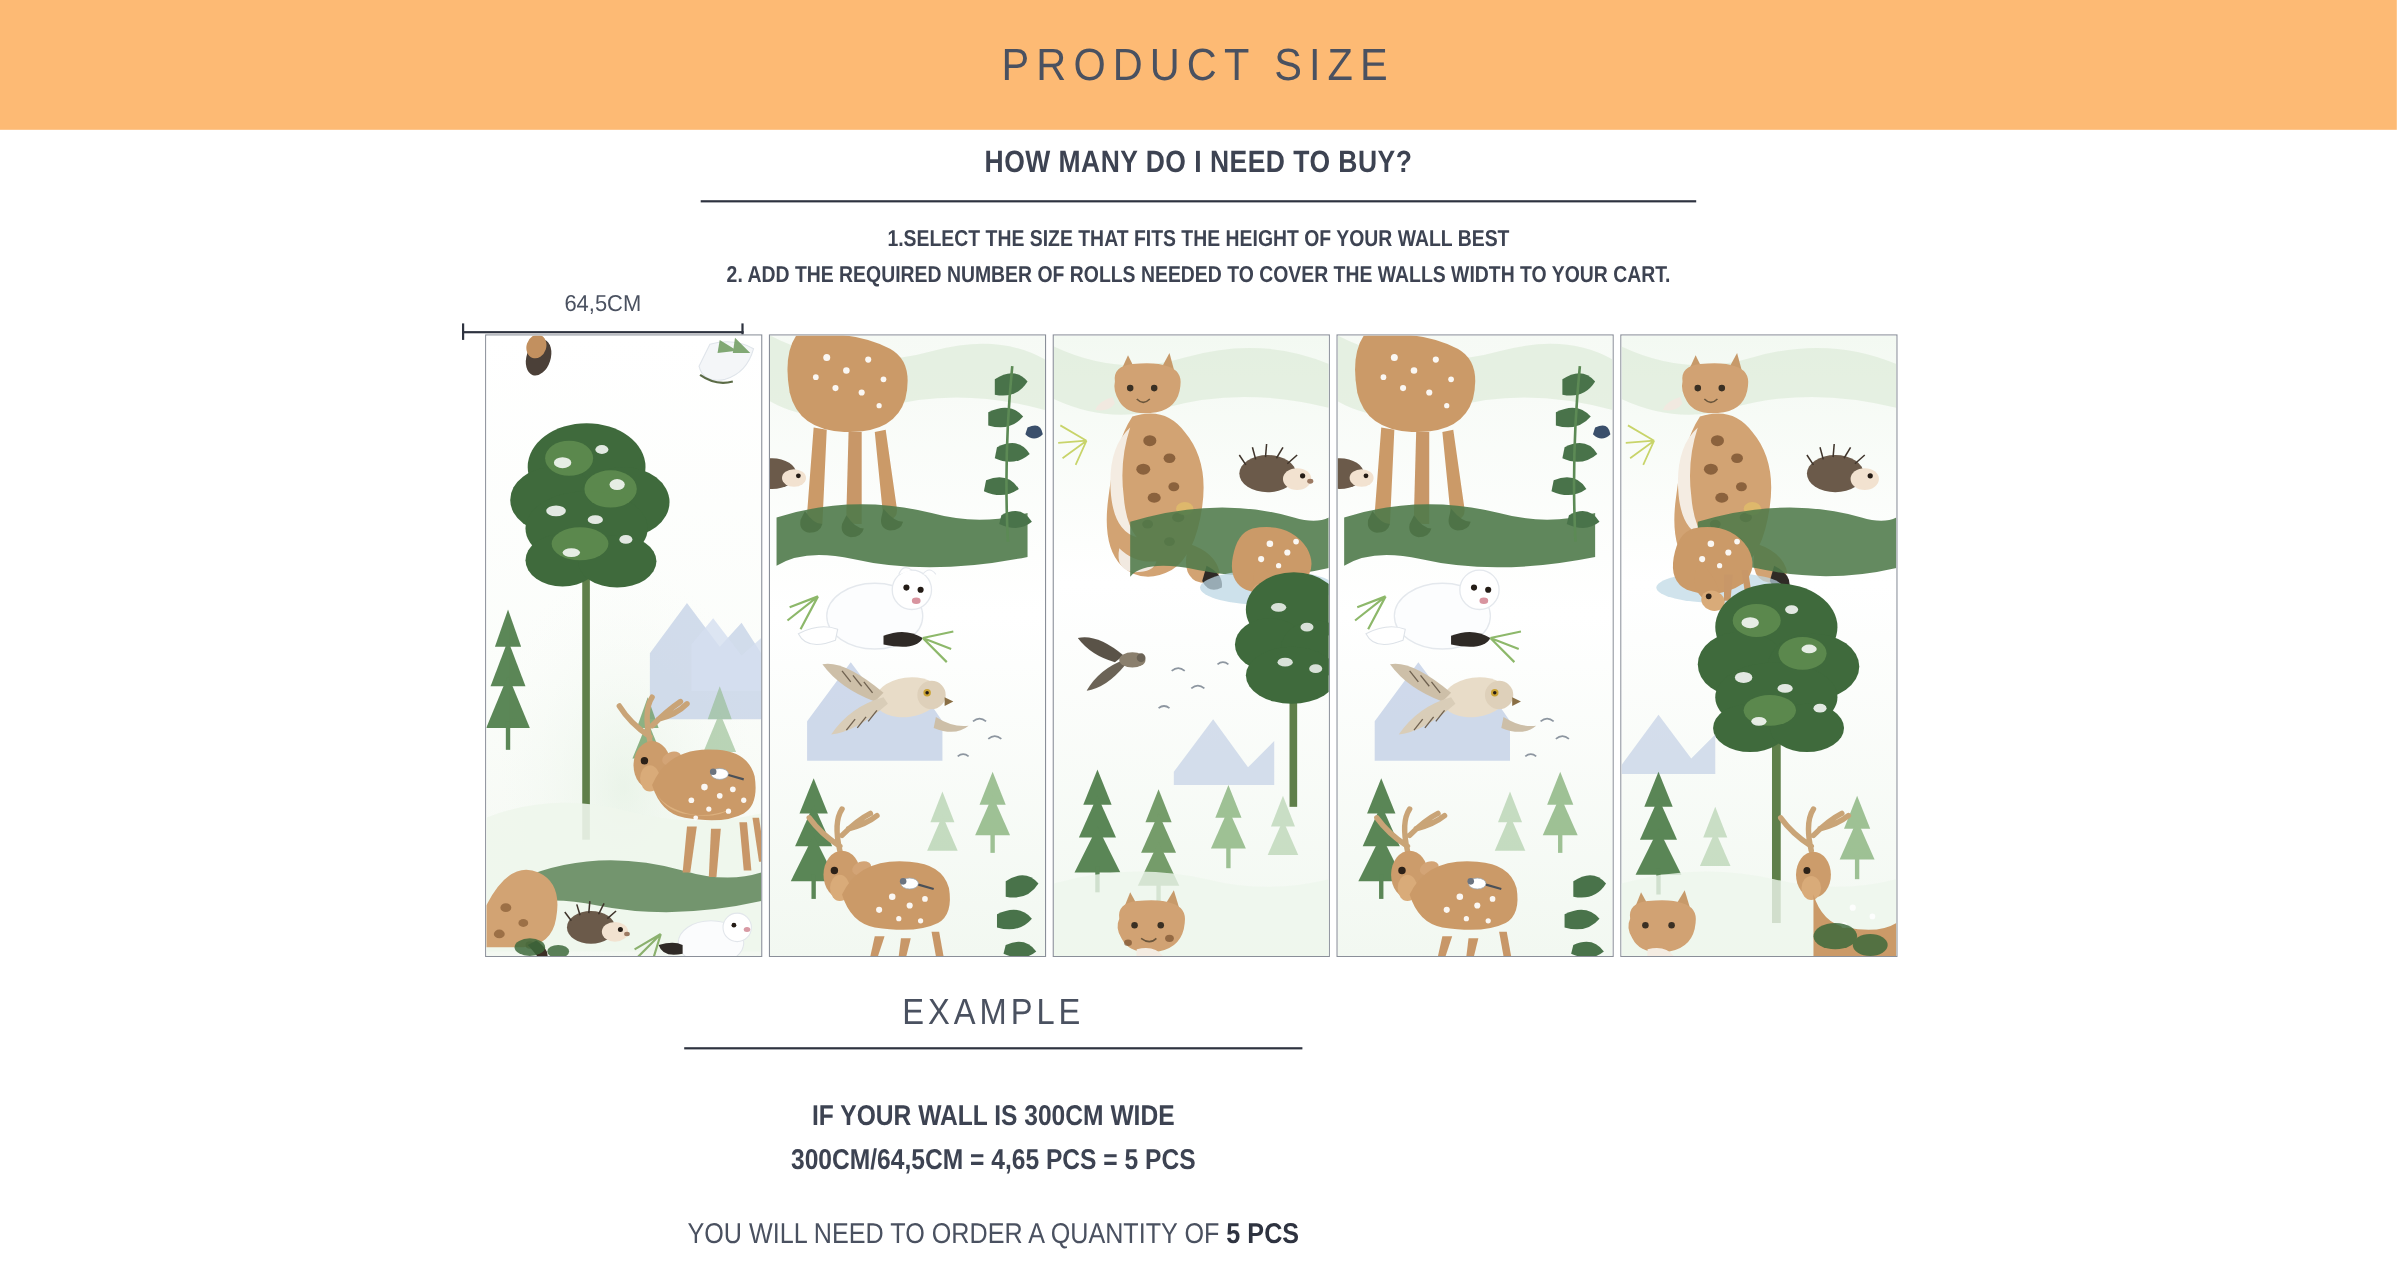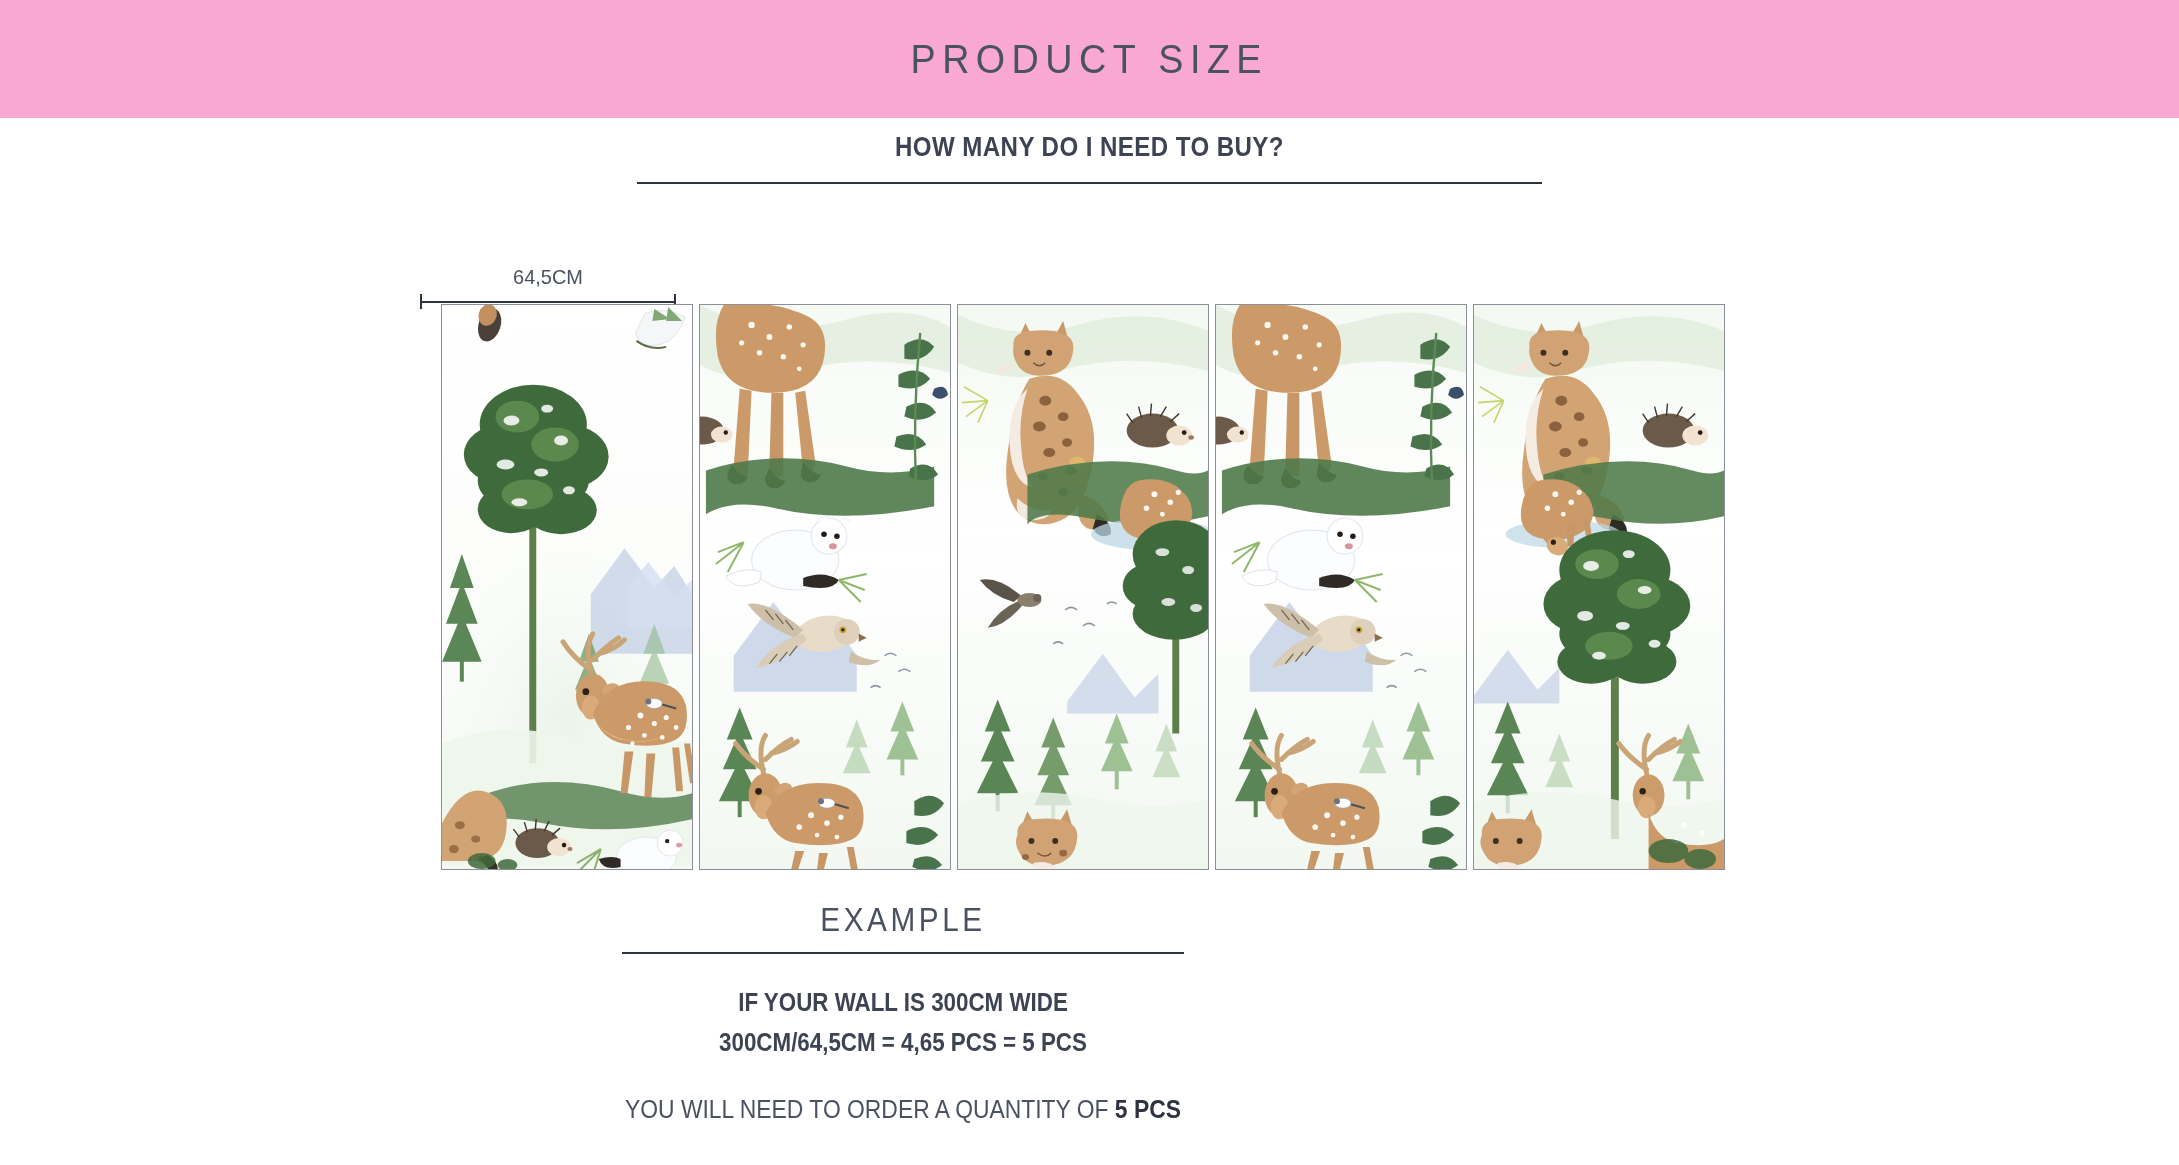--- a/index.html
+++ b/index.html
@@ -7,21 +7,21 @@
     width:2179px;height:1165px;
     background:#ffffff;
     font-family:"Liberation Sans", sans-serif;
     color:#3d4352;
     overflow:hidden;
     position:relative;
   }
   
   .header-band{
     position:absolute;left:0;top:0;width:2179px;height:118px;
-    background:#f9a8d4;
+    background:#fdba74;
     display:flex;align-items:center;justify-content:center;
   }
   .header-title{
     font-size:41px;
     letter-spacing:7px;
     font-weight:400;
     color:#4a5160;
     transform:scaleX(0.92);
     white-space:nowrap;
   }
@@ -96,21 +96,21 @@
   .example{
     position:absolute;left:0;top:900px;width:1806px;text-align:center;
   }
   .example-title{
     font-size:33px;font-weight:400;letter-spacing:4px;color:#4a5160;
     transform:scaleX(0.9);white-space:nowrap;line-height:40px;
   }
   .example-rule{
     width:562px;height:2px;background:#2e3340;margin:12px auto 0 auto;
   }
-  .example-body{margin-top:28px;}
+  .example-body{margin-top:40px;}
   .example-line{
     font-size:26px;font-weight:700;color:#3d4352;
     transform:scaleX(0.86);white-space:nowrap;line-height:40px;
   }
   .example-final{
     margin-top:28px;
     font-size:26px;font-weight:400;color:#4a5160;
     transform:scaleX(0.88);white-space:nowrap;line-height:38px;
   }
   .example-final b{font-weight:700;color:#2e3340;}
@@ -118,20 +118,24 @@
 </head>
 <body>
 
 <div class="header-band">
   <div class="header-title">PRODUCT SIZE</div>
 </div>
 
 <div class="intro">
   <div class="intro-title">HOW MANY DO I NEED TO BUY?</div>
   <div class="intro-rule"></div>
+  <div class="intro-lines">
+    <div class="intro-line">1.SELECT THE SIZE THAT FITS THE HEIGHT OF YOUR WALL BEST</div>
+    <div class="intro-line">2. ADD THE REQUIRED NUMBER OF ROLLS NEEDED TO COVER THE WALLS WIDTH TO YOUR CART.</div>
+  </div>
 </div>
 
 <div class="measure">
   <div class="measure-label">64,5CM</div>
   <div class="measure-bar">
     <div class="tick left"></div>
     <div class="hline"></div>
     <div class="tick right"></div>
   </div>
 </div>

